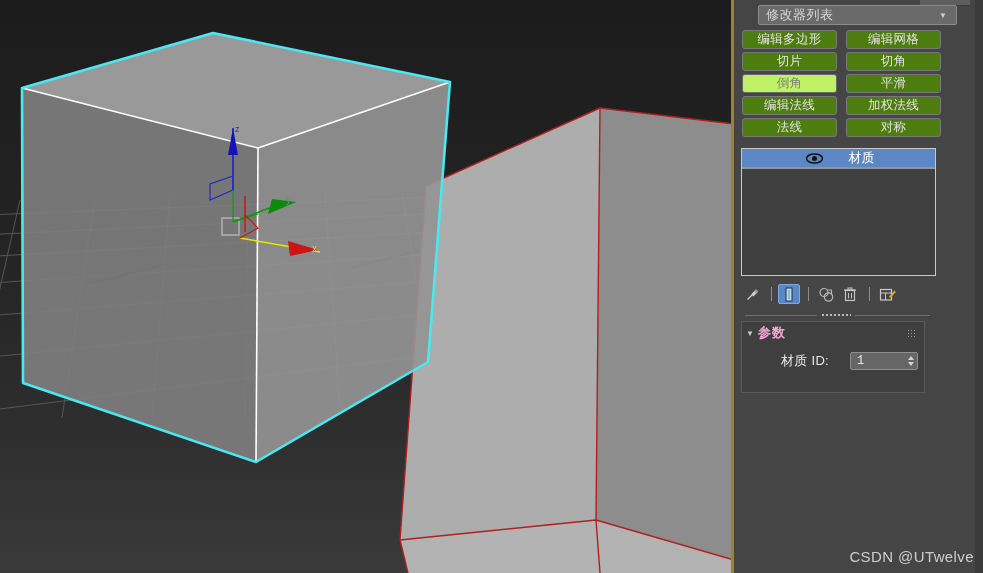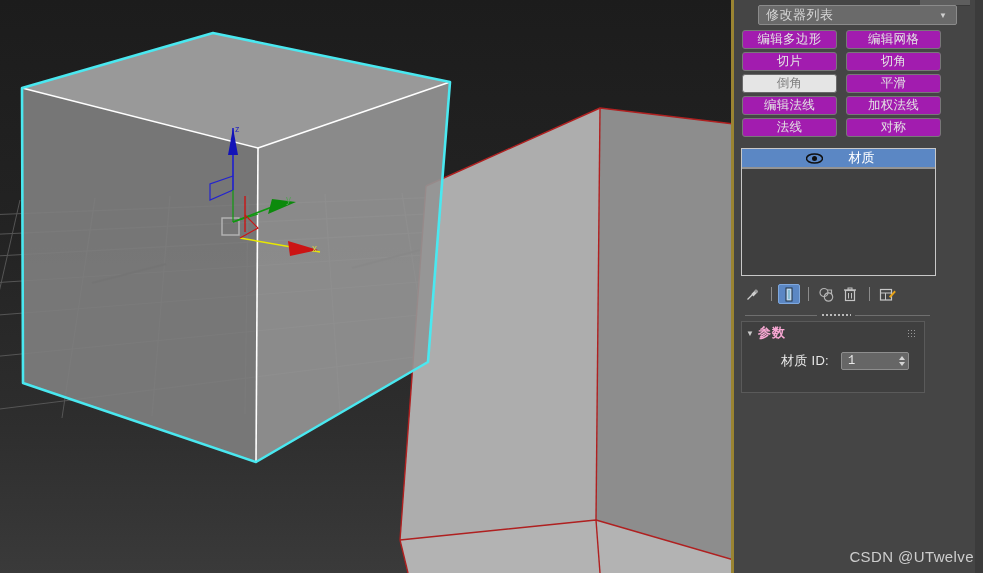--- a/index.html
+++ b/index.html
@@ -93,36 +93,36 @@
     position: absolute;
     left: 8px; top: 30px;
     width: 199px;
     display: grid;
     grid-template-columns: 95px 95px;
     column-gap: 9px;
     row-gap: 3px;
   }
   .mb {
     height: 19px;
-    background: #a21caf;
+    background: #4d7c0f;
     border: 1px solid #787878;
     border-radius: 3px;
     box-sizing: border-box;
     color: #e3e3e3;
     font-size: 12.5px;
     display: flex;
     align-items: center;
     justify-content: center;
     cursor: pointer;
     letter-spacing: 0.3px;
   }
   .mb.disabled {
     color: #7e7e7e;
     border-color: #6a6a6a;
-    background: #e5e5e5;
+    background: #bef264;
     cursor: default;
   }
 
   
   #mod-stack {
     position: absolute;
     left: 741px; top: 148px;
     width: 195px; height: 128px;
     background: #3f3f3f;
     border: 1px solid #c8c8c8;
@@ -225,21 +225,21 @@
   }
   #params-body {
     display: flex;
     align-items: center;
     padding-left: 39px;
     padding-top: 8px;
   }
   #params-body .plabel {
     color: #e6e6e6;
     font-size: 13px;
-    margin-right: 12px;
+    margin-right: 21px;
     letter-spacing: .3px;
   }
   .spinner {
     width: 68px; height: 18px;
     background: #666666;
     border: 1px solid #8e8e8e;
     border-radius: 2px;
     box-sizing: border-box;
     display: flex;
     align-items: center;

